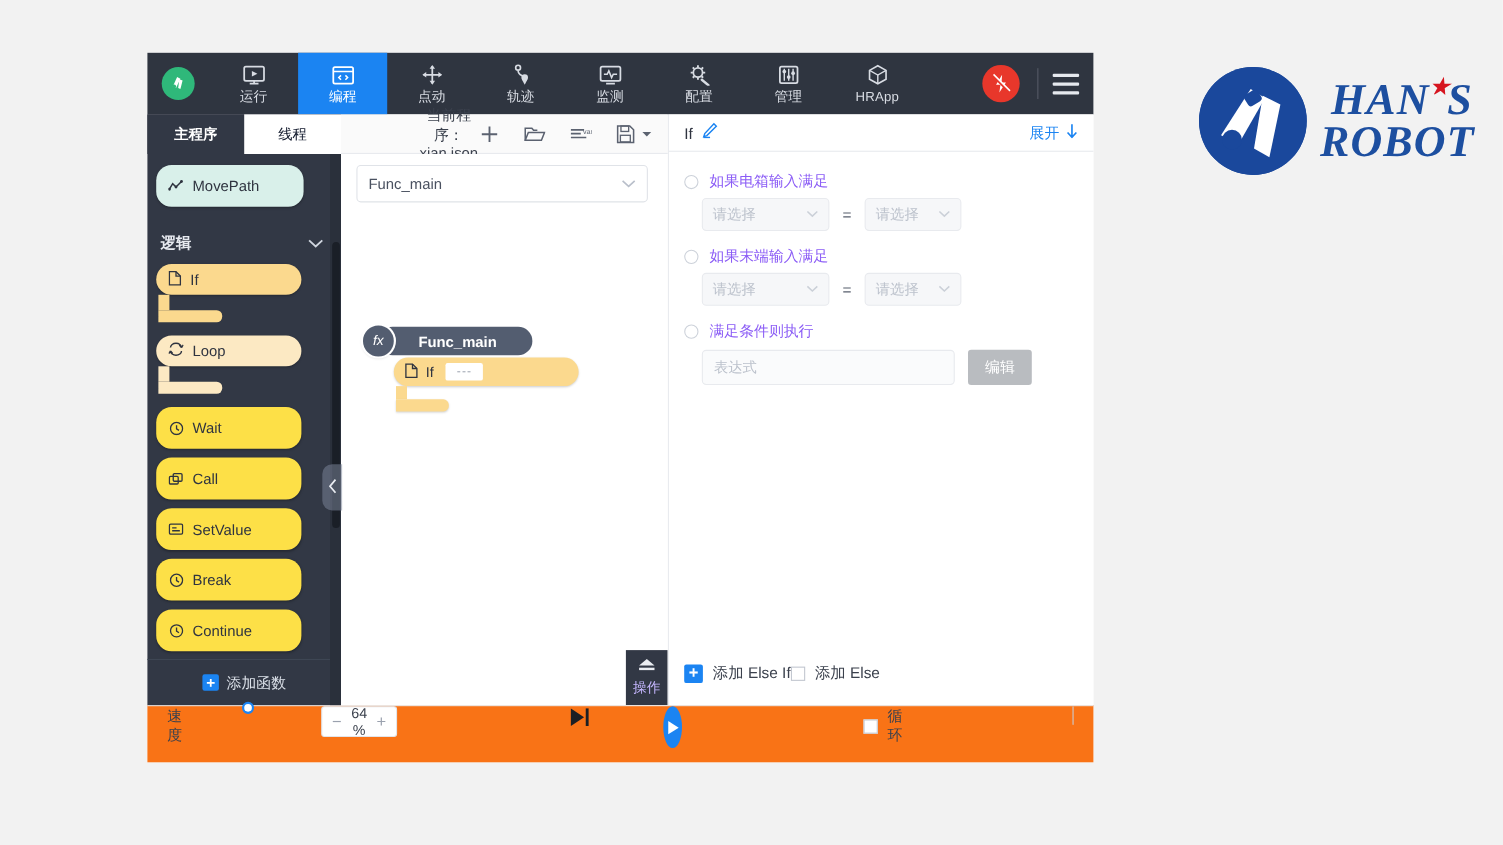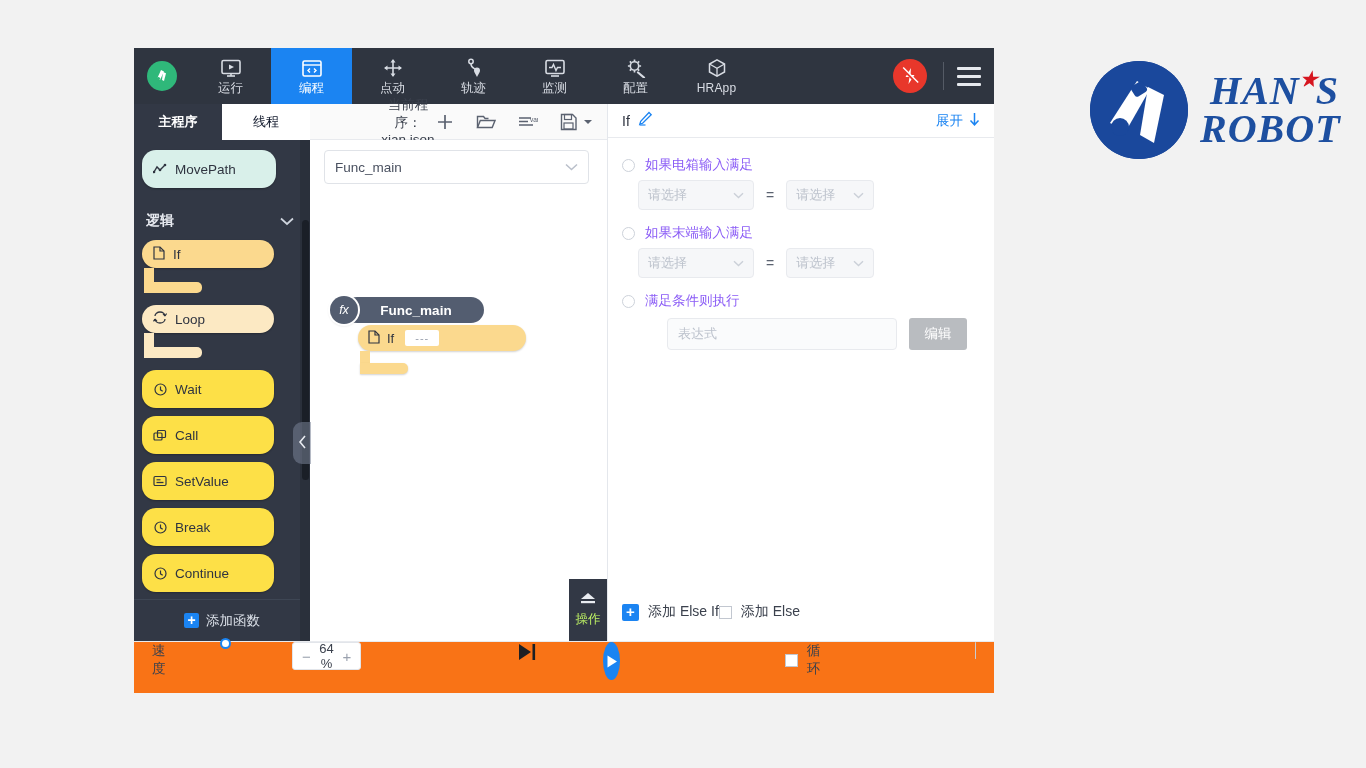--- a/index.html
+++ b/index.html
@@ -155,22 +155,22 @@
     font-size: 13px; color:#2f3440;
     box-shadow: 0 1px 2px rgba(0,0,0,.18);
   }
   .if-slot { width: 34px; height: 16px; background:#fff; border-radius:2px;
              display:flex; align-items:center; justify-content:center;
              color:#9aa1ae; font-size:11px; letter-spacing:1px; margin-left:4px;}
   .if-arm { width: 10px; height: 12px; background:#fbd98e; margin-left: 2px; }
   .if-bot { width: 48px; height: 11px; background:#fbd98e; border-radius: 0 5px 5px 0;
             margin-left: 2px; box-shadow: 0 1px 2px rgba(0,0,0,.18);}
   .op-tab {
-    position:absolute; right: 0px; bottom: 0px; width: 38px; height: 62px;
-    background:#323845; color:#bef264;
+    position:absolute; right: 0px; bottom: 0px; width: 38px; height: 50px;
+    background:#323845; color:#c4b5fd;
     display:flex; flex-direction:column; align-items:center; justify-content:center; gap:4px;
     cursor:pointer; user-select:none; font-size:12.5px;
   }
 
   
   .right { width: 386px; flex: 0 0 386px; display:flex; flex-direction:column; background:#fff;}
   .rp-head {
     height: 34px; flex:0 0 34px; border-bottom: 1px solid #e8eaee;
     display:flex; align-items:center; padding: 0 14px; gap: 8px;
   }
@@ -189,21 +189,21 @@
     cursor:pointer;
   }
   .sel.w1 { width: 116px; }
   .sel.w2 { width: 88px; }
   .sel .chev { margin-left:auto; color:#cbd0d8; font-size:11px; }
   .eq { color:#5b6270; font-size:14px; }
   .expr-row { display:flex; align-items:center; gap: 12px; padding-left: 30px; margin-top: 8px;}
   .expr-input {
     width: 230px; height: 32px; border:1px solid #e8eaee; background:#fafbfc;
     border-radius:4px; padding: 0 10px; display:flex; align-items:center;
-    color:#bcc2cc; font-size:13px; cursor:text;margin-left:29px;
+    color:#bcc2cc; font-size:13px; cursor:text;
   }
   .edit-btn {
     width: 58px; height: 32px; background:#b9bcc0; border-radius:3px;
     color:#fff; font-size:13.5px; display:flex; align-items:center; justify-content:center;
     cursor:pointer;
   }
   .rp-foot {
     height: 58px; flex:0 0 58px; display:flex; align-items:center; padding: 0 0 0 14px; gap: 0;
   }
   .add-elseif { display:flex; align-items:center; gap:9px; cursor:pointer; font-size:14px; color:#3b414d; }
@@ -335,20 +335,36 @@
             <circle cx="9.5" cy="8" r="4.2" fill="none" stroke="#d8dce3" stroke-width="1.6"></circle>
             <g stroke="#d8dce3" stroke-width="1.7">
               <path d="M9.5 1.4v2M9.5 12.6v2M2.9 8h2M14.1 8h2M4.8 3.3l1.4 1.4M12.8 11.3l1.4 1.4M14.2 3.3l-1.4 1.4M6.2 11.3l-1.4 1.4"></path>
             </g>
             <path d="M13 14.5 L19 19.5" stroke="#d8dce3" stroke-width="2.2" stroke-linecap="round"></path>
           </svg>
       </span>
       <span class="nav-lb">配置</span>
     </div>
 
+    <div class="navitem">
+      <span class="nav-ico">
+        <svg width="22" height="19" viewBox="0 0 22 19">
+            <rect x="3" y="1.5" width="16" height="15" rx="1.5" fill="none" stroke="#d8dce3" stroke-width="1.6"></rect>
+            <g stroke="#d8dce3" stroke-width="1.3">
+              <path d="M7 3.5v11M11 3.5v11M15 3.5v11"></path>
+            </g>
+            <g fill="#d8dce3">
+              <circle cx="7" cy="6" r="1.7"></circle>
+              <circle cx="11" cy="11" r="1.7"></circle>
+              <circle cx="15" cy="7.5" r="1.7"></circle>
+            </g>
+          </svg>
+      </span>
+      <span class="nav-lb">管理</span>
+    </div>
 
     <div class="navitem">
       <span class="nav-ico">
         <svg width="20" height="20" viewBox="0 0 20 20">
             <path d="M10 1.8 L17.5 6 v8 L10 18.2 L2.5 14 V6 Z" fill="none" stroke="#d8dce3" stroke-width="1.5"></path>
             <path d="M2.5 6 L10 10.2 L17.5 6" fill="none" stroke="#d8dce3" stroke-width="1.3"></path>
             <path d="M10 10.2 V18.2" fill="none" stroke="#d8dce3" stroke-width="1.3"></path>
           </svg>
       </span>
       <span class="nav-lb en">HRApp</span>

